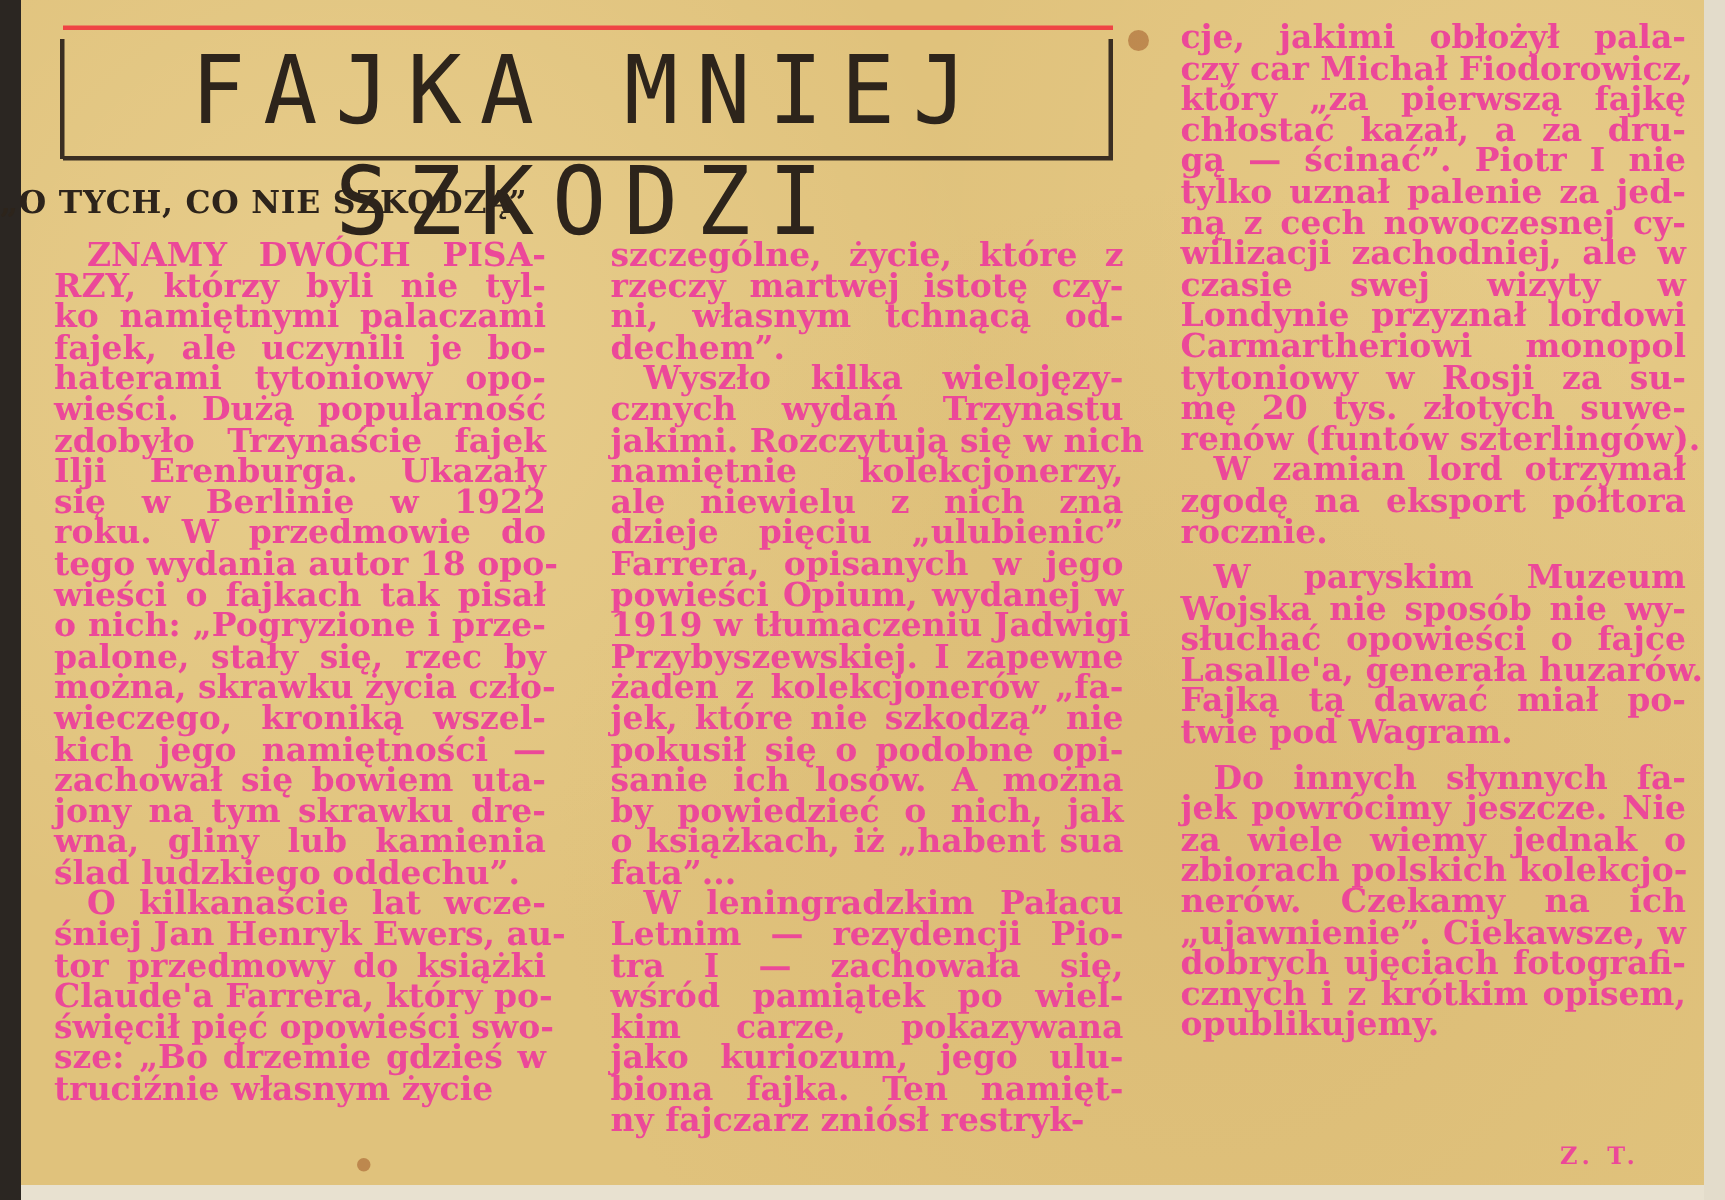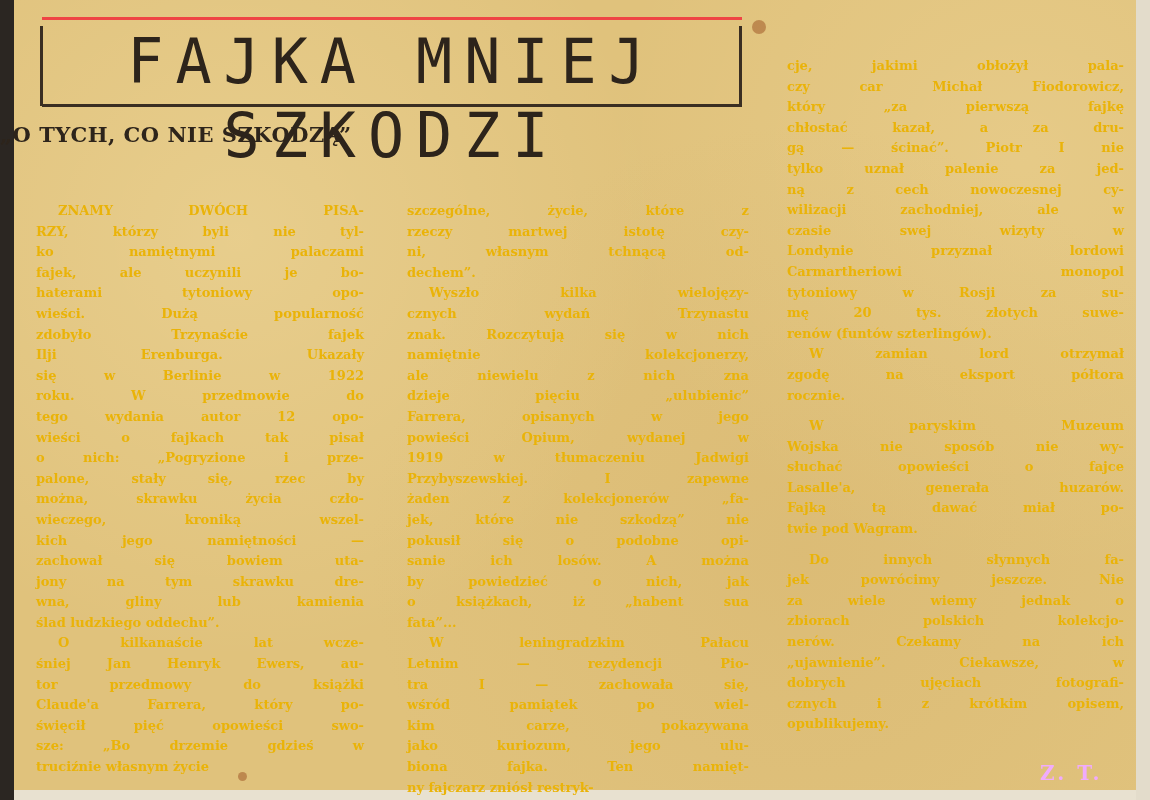--- a/index.html
+++ b/index.html
@@ -43,31 +43,31 @@
     font-weight:normal;
   }
   .subtitle {
     position:absolute; left:0; width:760px; top:122px;
     font-family: "DejaVu Serif", serif; font-weight:bold;
     font-size:21px; color:#2d241b; letter-spacing:0.5px;
   }
   .col {
     position:absolute;
     font-family: "DejaVu Serif", serif; font-weight:bold;
-    font-size:13px; line-height:20.6px; color:#eab308;
-    text-align:justify; hyphens:manual;margin-top:41px;
+    font-size:22px; line-height:20.6px; color:#ec4899;
+    text-align:justify; hyphens:manual;
   }
   .col1 { left:36px; top:160px; width:328px; }
   .col2 { left:407px; top:160px; width:342px; }
   .col3 { left:787px; top:15px; width:337px; }
   .line { display:block; text-align:justify; text-align-last:justify; white-space:nowrap; }
   .line.last { text-align-last:left; }
   .sig {
     position:absolute; left:1040px; top:761px; font-weight:bold;
-    font-family:"DejaVu Serif", serif; font-size:20px; color:#f0abfc; letter-spacing:3px;
+    font-family:"DejaVu Serif", serif; font-size:16px; color:#ec4899; letter-spacing:3px;
   }
   .stain { position:absolute; border-radius:50%; background:rgba(160,90,40,0.55); }
 </style>
 </head>
 <body>
 
 <div class="paper"></div>
 <div class="right-strip"></div>
 <div class="bottom-strip"></div>
 
@@ -84,21 +84,21 @@
     <span class="line" style="padding-left: 22px;">ZNAMY DWÓCH PISA-</span>
     <span class="line">RZY, którzy byli nie tyl-</span>
     <span class="line">ko namiętnymi palaczami</span>
     <span class="line">fajek, ale uczynili je bo-</span>
     <span class="line">haterami tytoniowy opo-</span>
     <span class="line">wieści. Dużą popularność</span>
     <span class="line">zdobyło Trzynaście fajek</span>
     <span class="line">Ilji Erenburga. Ukazały</span>
     <span class="line">się w Berlinie w 1922</span>
     <span class="line">roku. W przedmowie do</span>
-    <span class="line">tego wydania autor 12 opo-</span>
+    <span class="line">tego wydania autor 18 opo-</span>
     <span class="line">wieści o fajkach tak pisał</span>
     <span class="line">o nich: „Pogryzione i prze-</span>
     <span class="line">palone, stały się, rzec by</span>
     <span class="line">można, skrawku życia czło-</span>
     <span class="line">wieczego, kroniką wszel-</span>
     <span class="line">kich jego namiętności —</span>
     <span class="line">zachował się bowiem uta-</span>
     <span class="line">jony na tym skrawku dre-</span>
     <span class="line">wna, gliny lub kamienia</span>
     <span class="line last">ślad ludzkiego oddechu”.</span>
@@ -110,21 +110,21 @@
     <span class="line">sze: „Bo drzemie gdzieś w</span>
     <span class="line last">truciźnie własnym życie</span>
   </div>
 <div class="col col2" id="c1">
     <span class="line">szczególne, życie, które z</span>
     <span class="line">rzeczy martwej istotę czy-</span>
     <span class="line">ni, własnym tchnącą od-</span>
     <span class="line last">dechem”.</span>
     <span class="line" style="padding-left: 22px;">Wyszło kilka wielojęzy-</span>
     <span class="line">cznych wydań Trzynastu</span>
-    <span class="line">znak. Rozczytują się w nich</span>
+    <span class="line">jakimi. Rozczytują się w nich</span>
     <span class="line">namiętnie kolekcjonerzy,</span>
     <span class="line">ale niewielu z nich zna</span>
     <span class="line">dzieje pięciu „ulubienic”</span>
     <span class="line">Farrera, opisanych w jego</span>
     <span class="line">powieści Opium, wydanej w</span>
     <span class="line">1919 w tłumaczeniu Jadwigi</span>
     <span class="line">Przybyszewskiej. I zapewne</span>
     <span class="line">żaden z kolekcjonerów „fa-</span>
     <span class="line">jek, które nie szkodzą” nie</span>
     <span class="line">pokusił się o podobne opi-</span>

